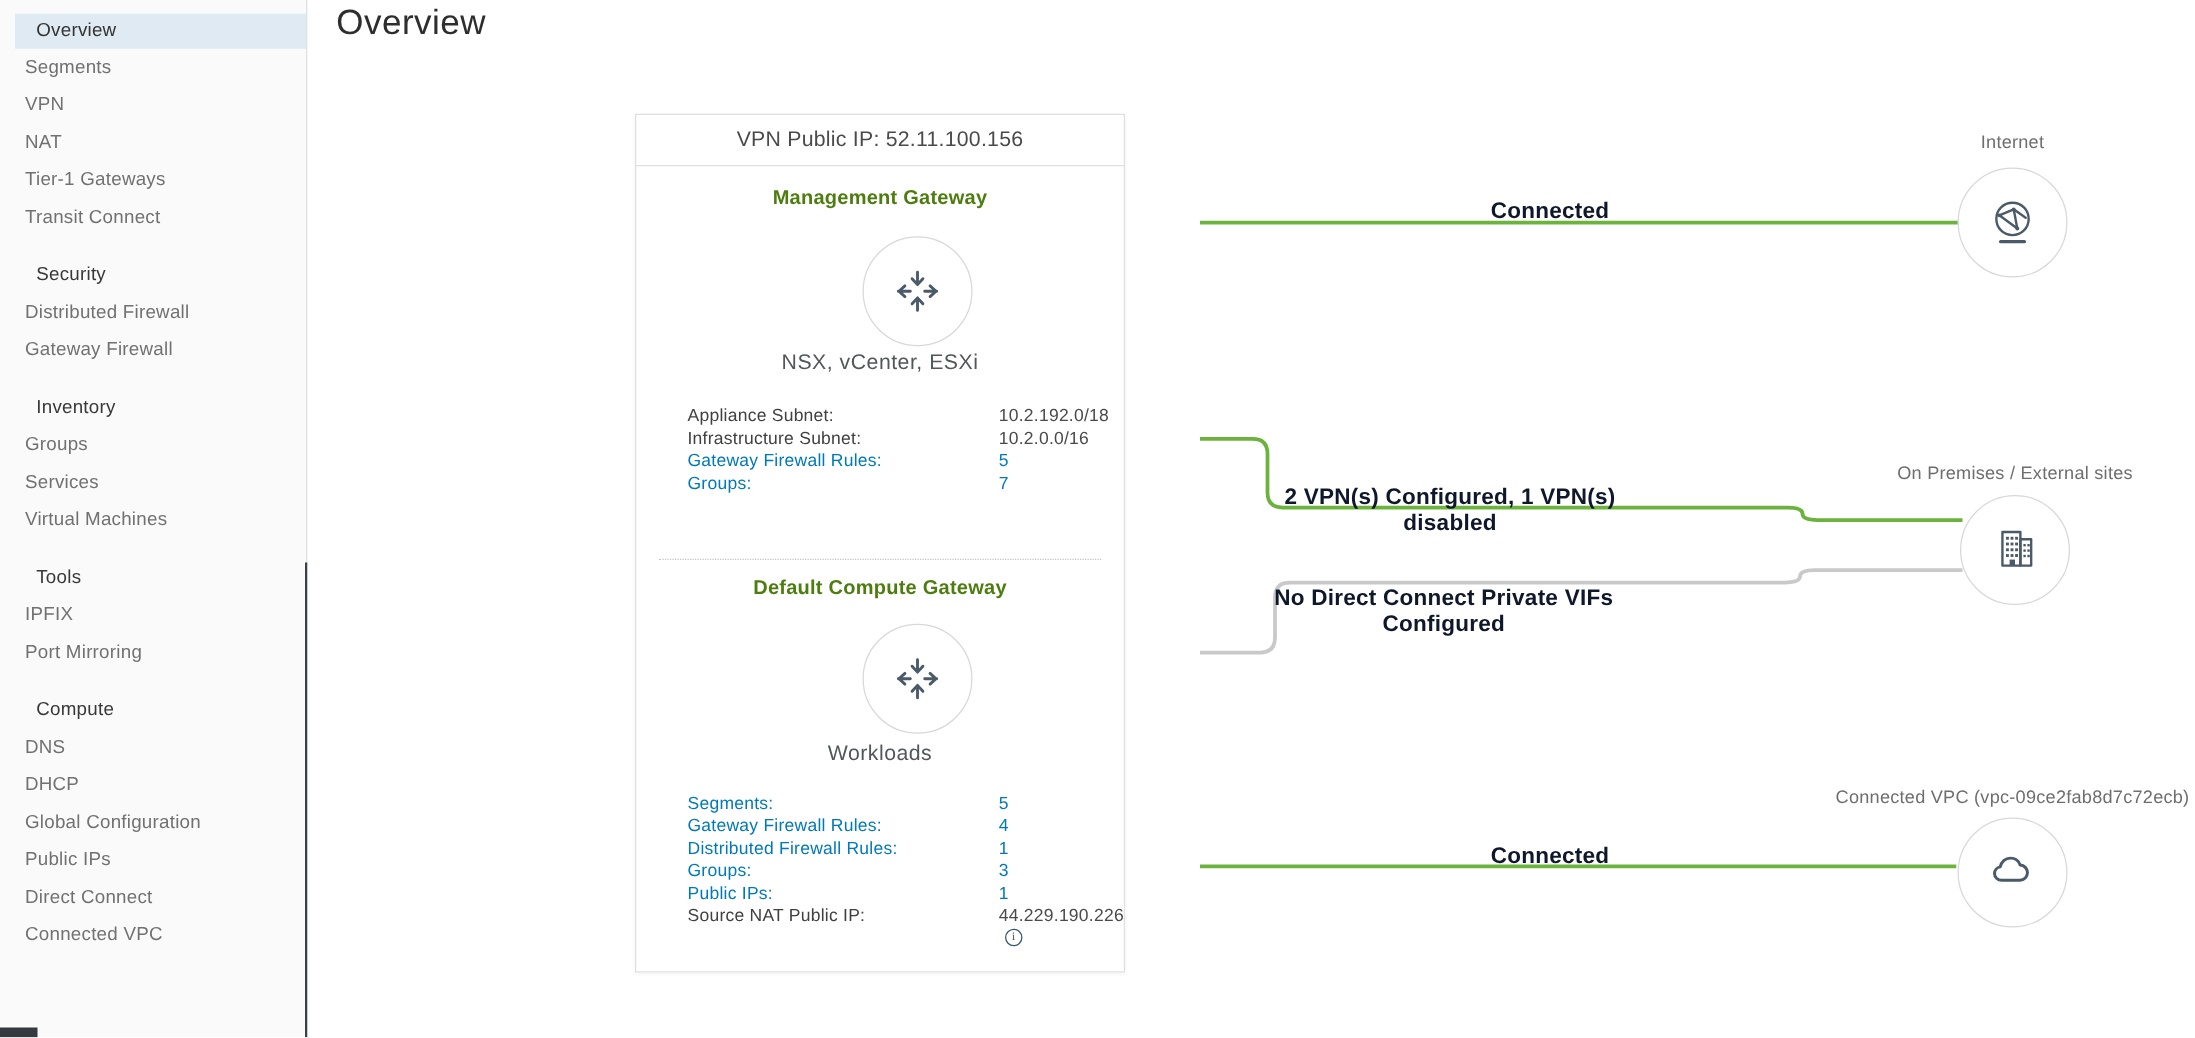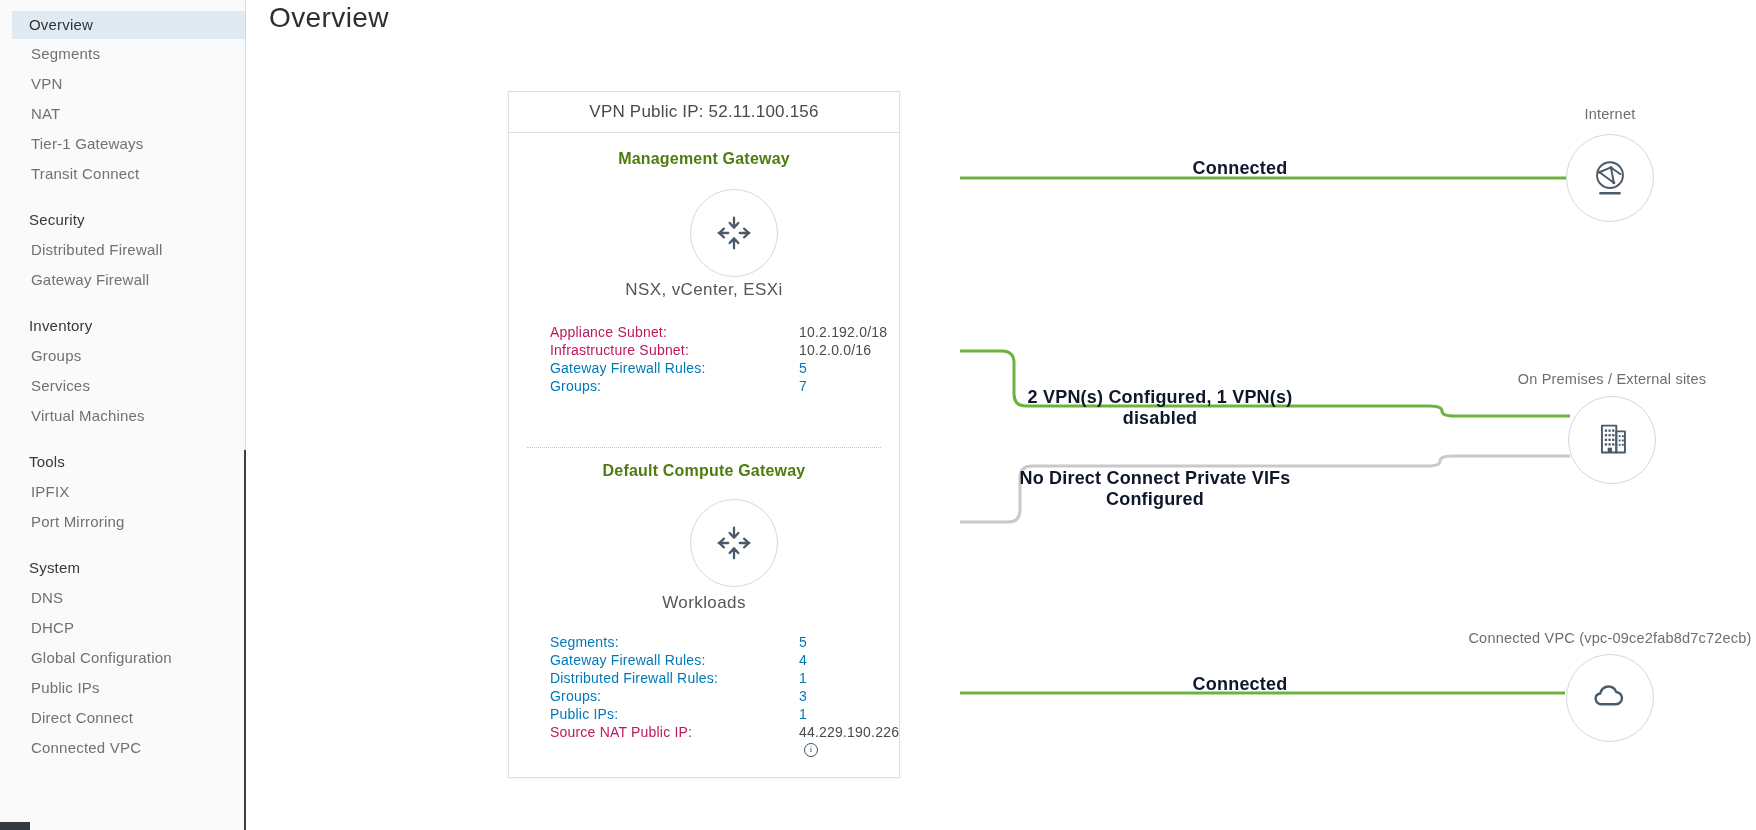--- a/index.html
+++ b/index.html
@@ -7,21 +7,21 @@
        font-family:"Liberation Sans",sans-serif;color:#3c3c3c;background:#fff;}
 
   
   .sidebar{position:absolute;left:0;top:0;width:246px;height:830px;background:#fafafa;
            border-right:1px solid #d8d8d8;box-sizing:border-box;}
   .sidebar-divider-dark{position:absolute;right:-1px;top:450px;bottom:0;width:2px;background:#3a4046;}
   .sidebar-bottom-bar{position:absolute;left:0;bottom:0;width:30px;height:8px;background:#343a40;}
   .nav{padding-top:11px;}
   .nav-header{height:30px;line-height:30px;margin-top:16px;padding-left:29px;
               font-size:15px;color:#383838;letter-spacing:.2px;}
-  .nav-item{height:30px;line-height:30px;padding-left:31px;font-size:15px;color:#717171;
+  .nav-item{height:30px;line-height:30px;padding-left:20px;font-size:15px;color:#717171;
             letter-spacing:.2px;cursor:pointer;}
   .nav-item.top-level{padding-left:29px;}
   .nav-item.selected{height:28px;line-height:28px;margin-left:12px;padding-left:17px;
                      background:#dfeaf2;color:#333;}
 
   
   .main{position:absolute;left:246px;top:0;width:1510px;height:830px;overflow:hidden;background:#fff;}
   .page-title{position:absolute;left:23px;top:2px;margin:0;font-size:28px;font-weight:300;
               color:#2e2e2e;letter-spacing:.4px;}
 
@@ -53,21 +53,21 @@
   .gw-icon-circle.mgw{top:97px;}
   .gw-icon-circle.cgw{top:407px;}
   .gw-subtitle{position:absolute;left:0;right:0;text-align:center;font-size:17px;color:#53575a;
                letter-spacing:.4px;}
   .gw-subtitle.mgw{top:188px;}
   .gw-subtitle.cgw{top:501px;}
   .detail-rows{position:absolute;left:0;right:0;}
   .detail-rows.mgw{top:231px;}
   .detail-rows.cgw{top:541px;}
   .detail-row{position:relative;height:18px;line-height:18px;font-size:14px;padding-left:41px;}
-  .detail-label{color:#be185d;letter-spacing:.2px;}
+  .detail-label{color:#404040;letter-spacing:.2px;}
   .detail-value{position:absolute;left:290px;color:#4a4a4a;letter-spacing:.2px;}
   .detail-label.link,.detail-value.link{color:#0079b8;cursor:pointer;}
   .dotted-divider{position:absolute;left:18px;right:18px;top:355px;border-top:1px dotted #c5c5c5;}
   .info-icon{position:relative;display:inline-block;width:12px;height:12px;margin-left:5px;
              border:1px solid #38566b;border-radius:50%;vertical-align:-2px;cursor:pointer;}
   .info-icon::before{content:"i";position:absolute;left:0;right:0;top:-1px;bottom:0;
                      font-size:9px;line-height:12px;text-align:center;color:#38566b;
                      font-family:"Liberation Serif",serif;}
   .icon-svg{display:block;}
 </style>
@@ -87,21 +87,21 @@
         <div class="nav-header">Security</div>
         <div class="nav-item">Distributed Firewall</div>
         <div class="nav-item">Gateway Firewall</div>
         <div class="nav-header">Inventory</div>
         <div class="nav-item">Groups</div>
         <div class="nav-item">Services</div>
         <div class="nav-item">Virtual Machines</div>
         <div class="nav-header">Tools</div>
         <div class="nav-item">IPFIX</div>
         <div class="nav-item">Port Mirroring</div>
-        <div class="nav-header">System</div>
+        <div class="nav-header">Compute</div>
         <div class="nav-item">DNS</div>
         <div class="nav-item">DHCP</div>
         <div class="nav-item">Global Configuration</div>
         <div class="nav-item">Public IPs</div>
         <div class="nav-item">Direct Connect</div>
         <div class="nav-item">Connected VPC</div>
       </nav>
     <div class="sidebar-divider-dark"></div>
     <div class="sidebar-bottom-bar"></div>
   </aside>

